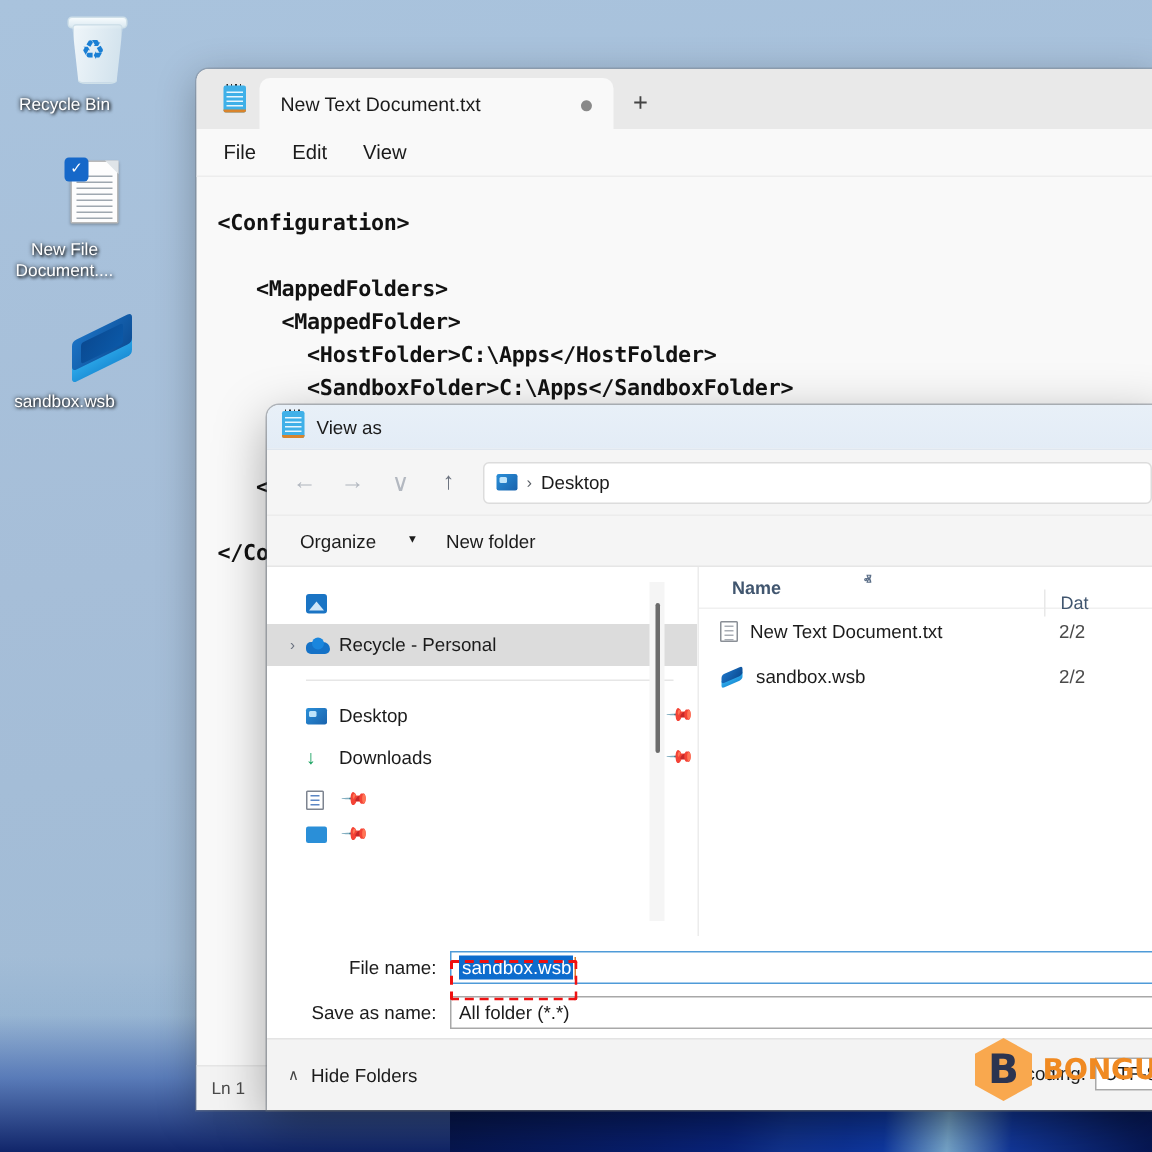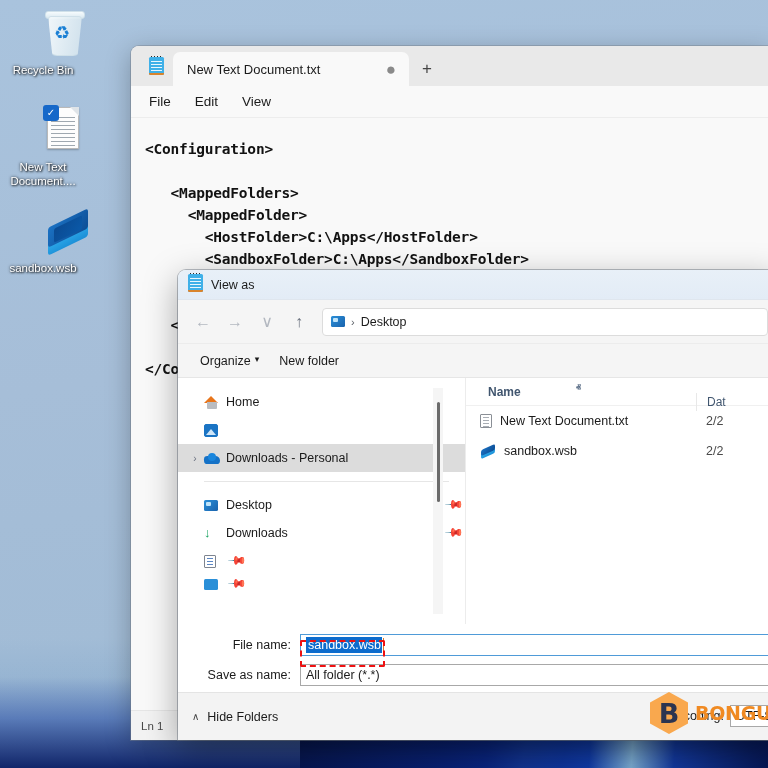--- a/index.html
+++ b/index.html
@@ -378,21 +378,21 @@
             <i></i>
             <i></i>
             <i></i>
             <i></i>
             <i></i>
             <i></i>
           </span>
         <span class="check">✓</span>
       </span>
     </span>
-    <span>New Text Document....</span>
+    <span>New File Document....</span>
   </div>
 
   <div class="desk-icon" style="left:0px; top:206px;">
     <span class="glyph">
       <span class="wsb">
         <span class="bottom"></span>
         <span class="top"></span>
         <span class="topface"></span>
       </span>
     </span>
@@ -449,50 +449,42 @@
       <div class="nav-btn dis">∨</div>
       <div class="nav-btn">↑</div>
       <div id="sa-addressbar">
         <span class="mini-desktop-ico"></span>
         <span style="color:#5a5f66;font-size:11px;">›</span>
         <span>Desktop</span>
       </div>
     </div>
 
     <div id="sa-cmdbar">
-      <div style="display:flex;gap:4px;">
+      <div style="display:flex;gap:22px;">
         <span>Organize</span>
         <span style="font-size:9px;">▾</span>
       </div>
       <div>New folder</div>
     </div>
 
     <div id="sa-body">
       <div id="sa-sidebar">
-        <div class="side-item">
-          <span class="side-chev"></span>
-          <span class="side-ico">
-              <span class="ic-home"></span>
-            </span>
-          <span class="side-label">Home</span>
-          <span class="pin"></span>
-        </div>
         <div class="side-item">
           <span class="side-chev"></span>
           <span class="side-ico">
               <span class="ic-gallery"></span>
             </span>
           <span class="pin"></span>
         </div>
         <div class="side-item sel">
           <span class="side-chev">›</span>
           <span class="side-ico">
               <span class="ic-onedrive"></span>
             </span>
-          <span class="side-label">Downloads - Personal</span>
+          <span class="side-label">Recycle - Personal</span>
           <span class="pin"></span>
         </div>
         <div class="side-sep"></div>
         <div class="side-item">
           <span class="side-chev"></span>
           <span class="side-ico">
               <span class="ic-desk"></span>
             </span>
           <span class="side-label">Desktop</span>
           <span class="pin">📌</span>

